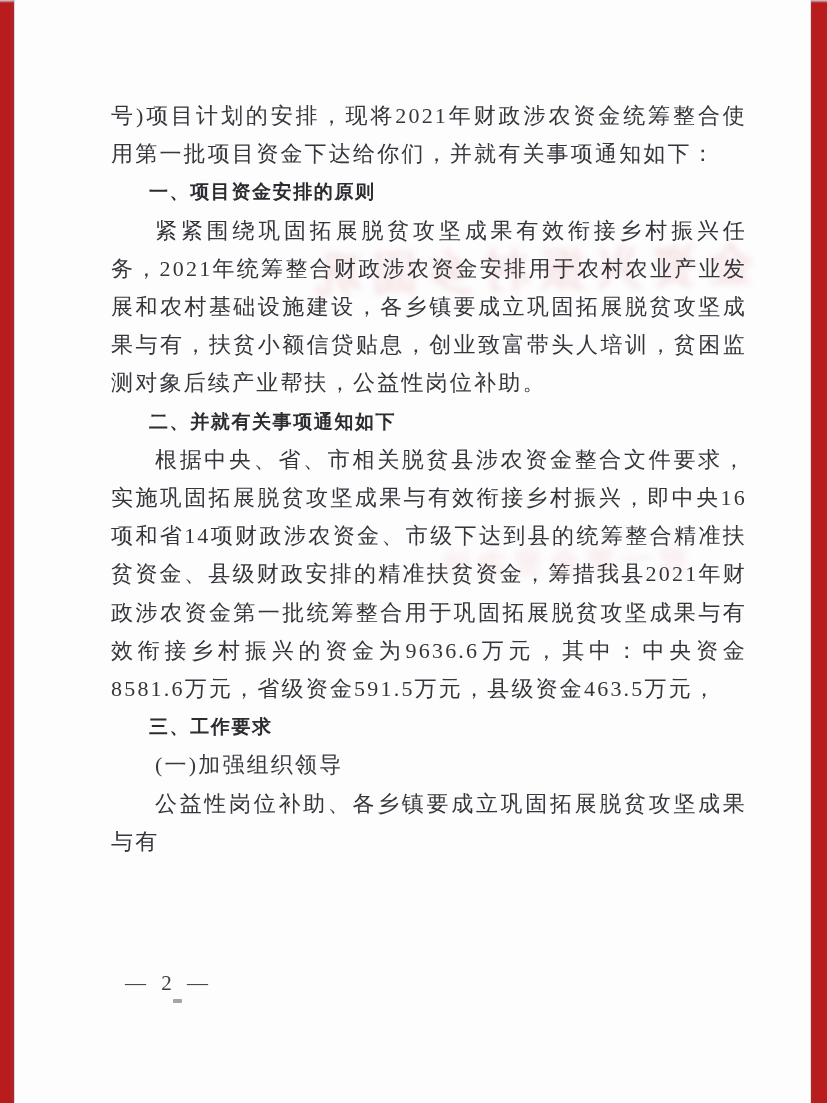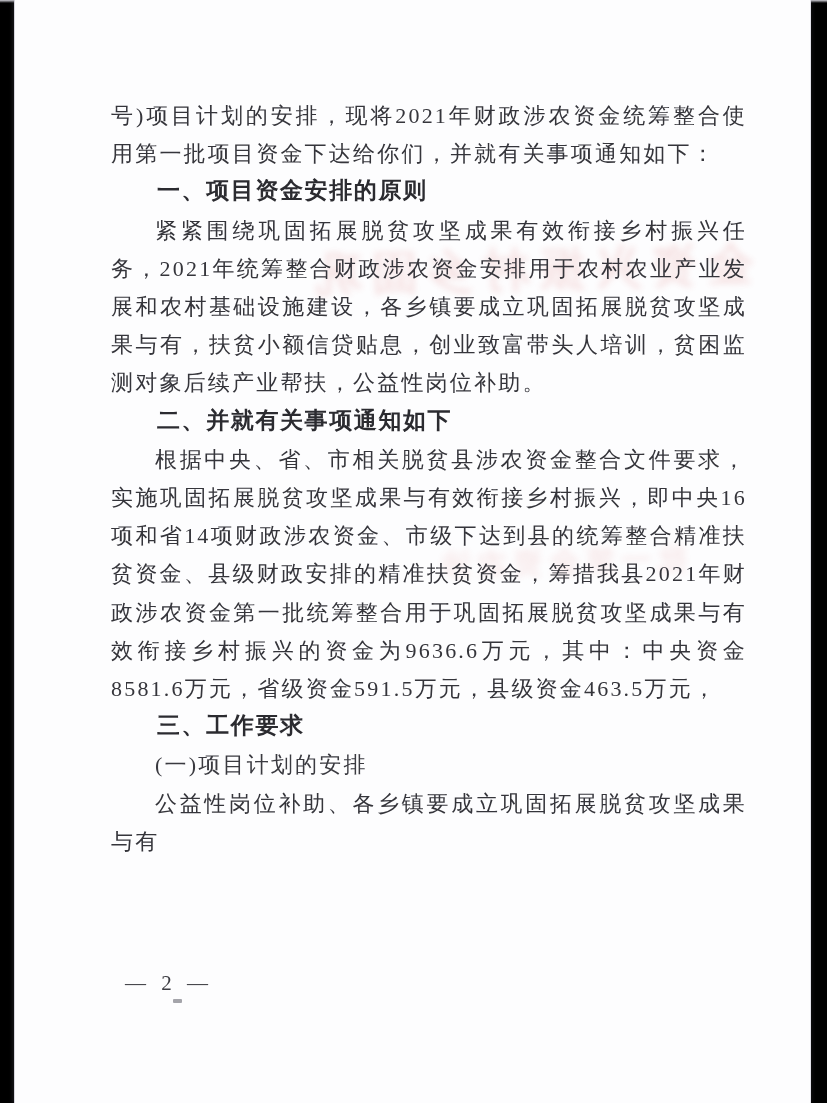--- a/index.html
+++ b/index.html
@@ -5,21 +5,21 @@
   * { margin: 0; padding: 0; box-sizing: border-box; }
   html, body { width: 827px; height: 1103px; }
   body {
     font-family: "Liberation Serif", serif;
     overflow: hidden;
   }
   .scan {
     position: relative;
     width: 827px;
     height: 1103px;
-    background: #000000;
+    background: #b91c1c;
     overflow: hidden;
   }
   
   .scan-top-edge {
     position: absolute;
     left: 0; top: 0;
     width: 100%; height: 3px;
     background: linear-gradient(#d2d1d9, rgba(210,209,217,0));
   }
   .paper {
@@ -40,23 +40,23 @@
     width: 636px;
     color: #35353b;
     font-size: 22px;
     line-height: 38.2px;
     letter-spacing: 2.2px;
     text-align: justify;
   }
   p.body { text-indent: 2em; }
   p.cont { text-indent: 0; }
   h3.sec-heading {
-    font-family: Liberation Mono, monospace;
+    font-family: Liberation Sans, sans-serif;
     font-weight: 700;
-    font-size: 23px;
+    font-size: 19px;
     line-height: 38.2px;
     letter-spacing: 1.6px;
     color: #2b2b30;
     text-indent: 2em;
     text-align: left;
   }
   p.subheading {
     text-indent: 2em;
     font-style: normal;
     color: #3a3a40;
@@ -124,21 +124,21 @@
 
       <p class="body">紧紧围绕巩固拓展脱贫攻坚成果有效衔接乡村振兴任务，2021年统筹整合财政涉农资金安排用于农村农业产业发展和农村基础设施建设，各乡镇要成立巩固拓展脱贫攻坚成果与有，扶贫小额信贷贴息，创业致富带头人培训，贫困监测对象后续产业帮扶，公益性岗位补助。</p>
 
       <h3 class="sec-heading">二、并就有关事项通知如下</h3>
 
       <p class="body">根据中央、省、市相关脱贫县涉农资金整合文件要求，实施巩固拓展脱贫攻坚成果与有效衔接乡村振兴，即中央16项和省14项财政涉农资金、市级下达到县的统筹整合精准扶贫资金、县级财政安排的精准扶贫资金，筹措我县2021年财政涉农资金第一批统筹整合用于巩固拓展脱贫攻坚成果与有效衔接乡村振兴的资金为9636.6万元，其中：中央资金8581.6万元，省级资金591.5万元，县级资金463.5万元，</p>
 
 
       <h3 class="sec-heading">三、工作要求</h3>
 
-      <p class="subheading">(一)项目计划的安排</p>
+      <p class="subheading">(一)加强组织领导</p>
 
       <p class="body">公益性岗位补助、各乡镇要成立巩固拓展脱贫攻坚成果与有</p>
 
     </div>
 
     <div class="pagenum">— 2 —</div>
 
     <div class="speck"></div>
 
   </div>

